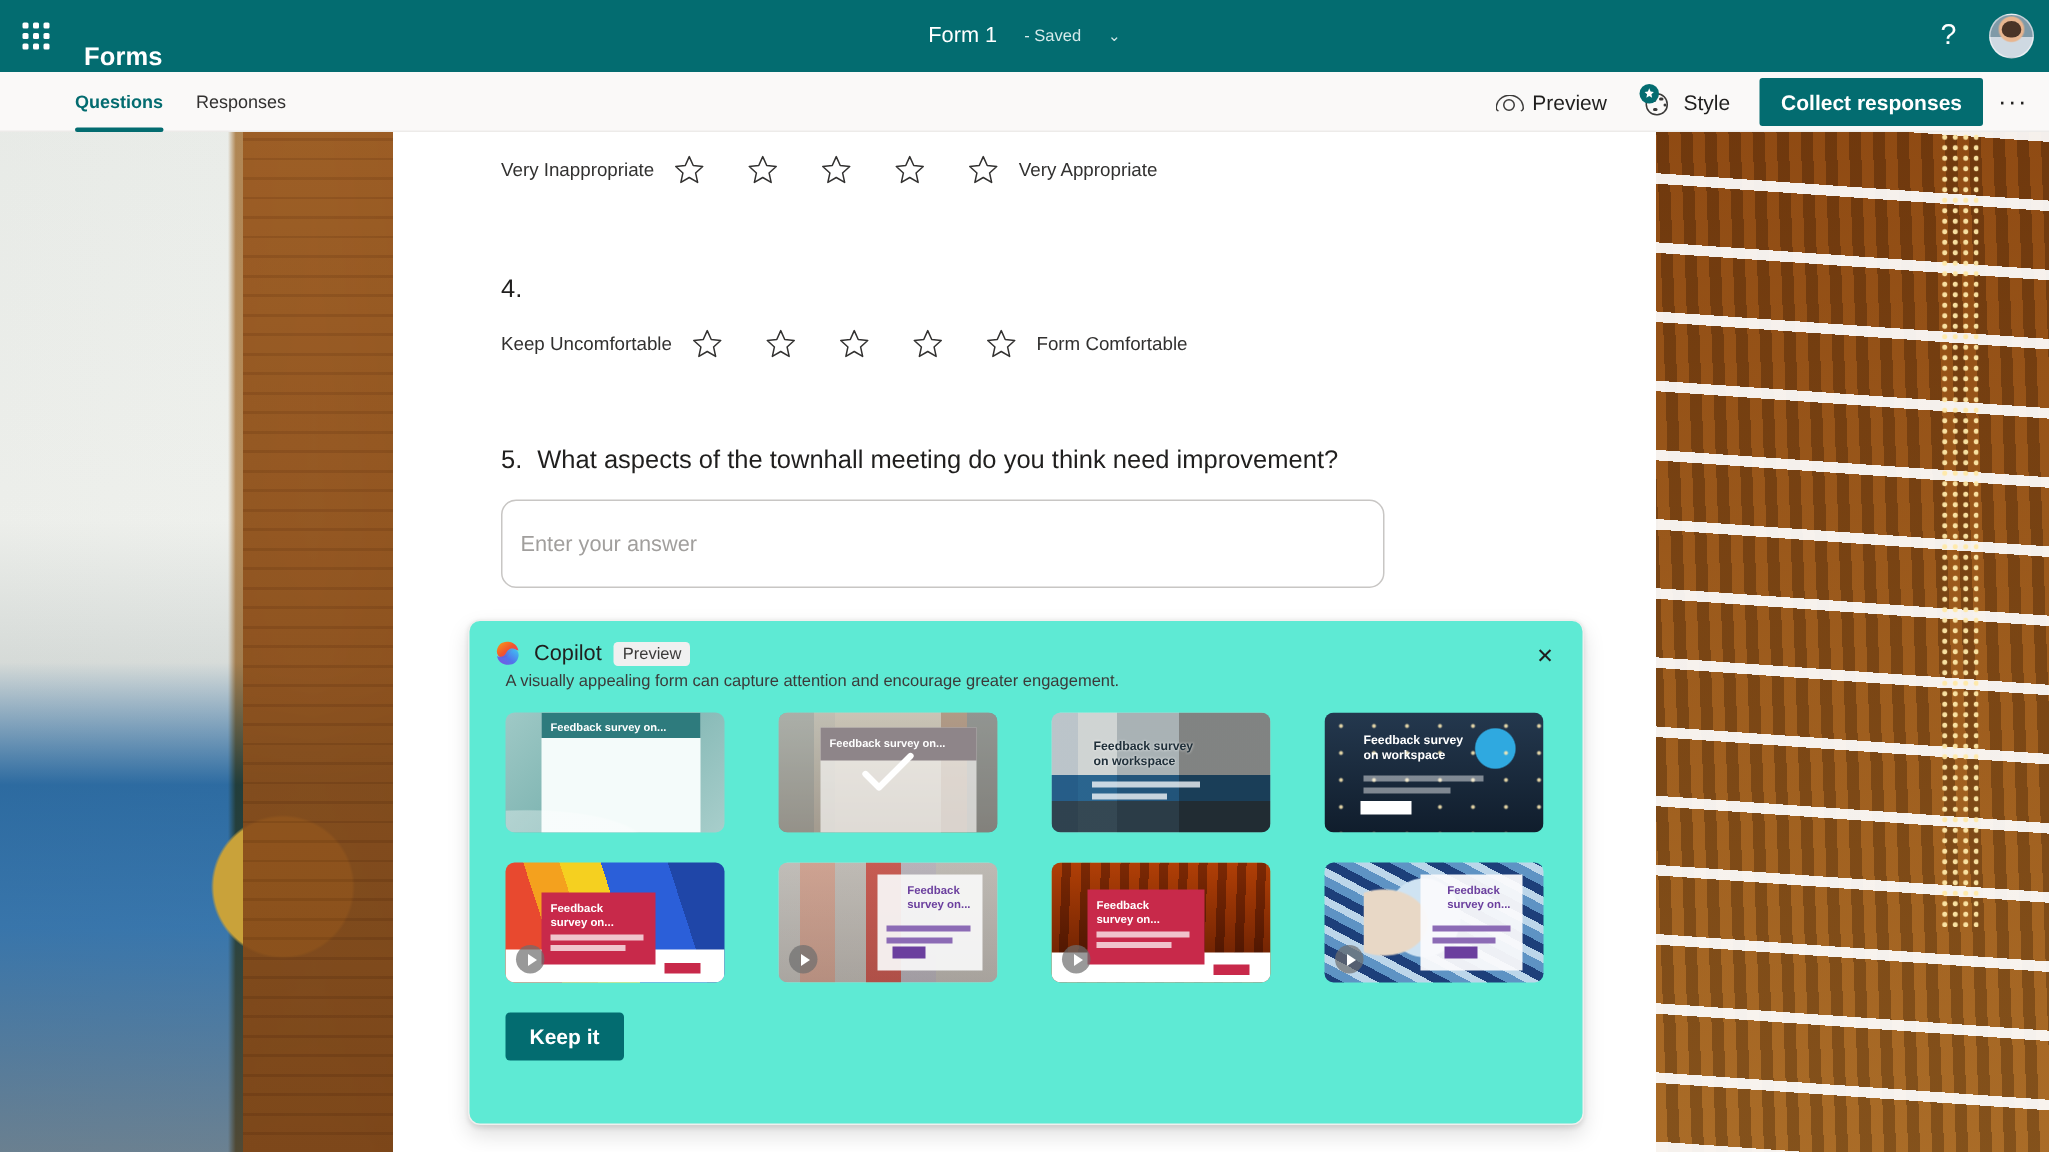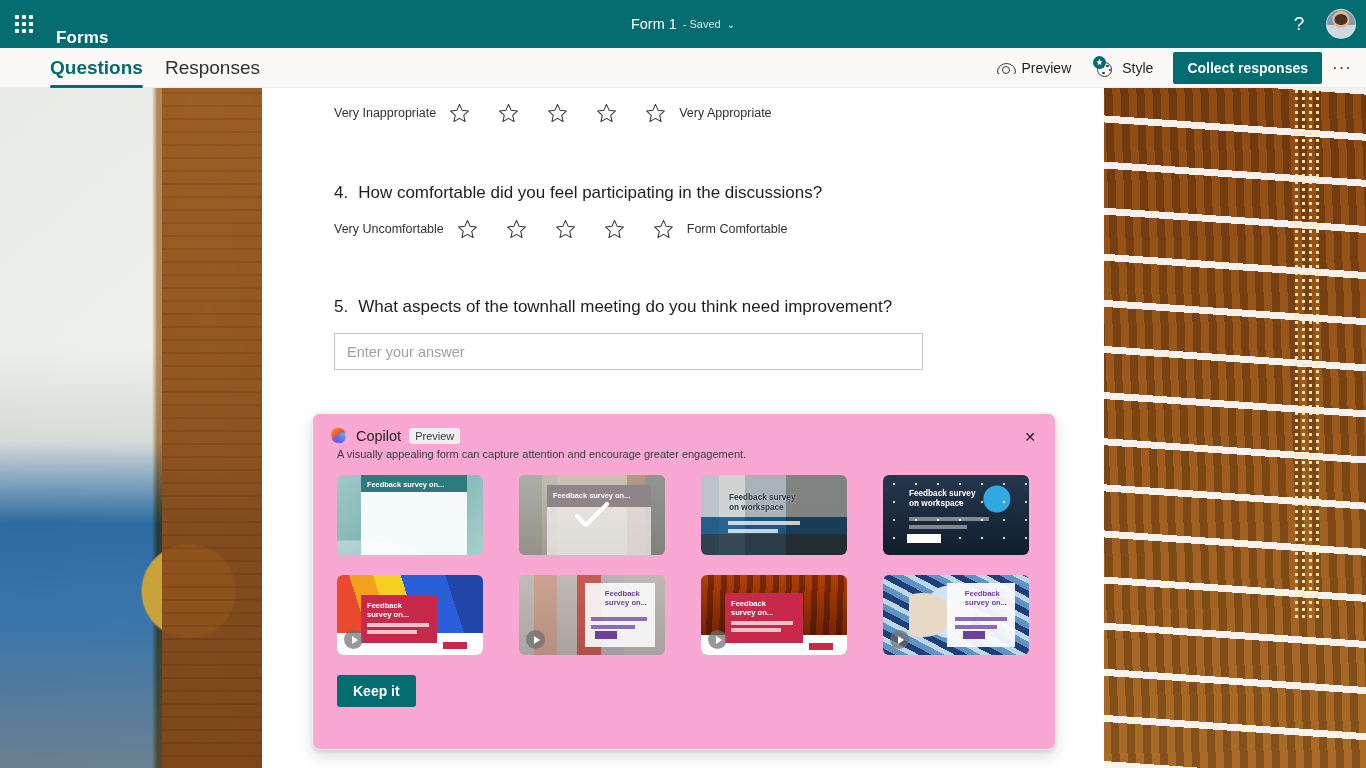--- a/index.html
+++ b/index.html
@@ -64,21 +64,21 @@
     width: 48px; height: 48px;
     display: flex; align-items: center; justify-content: center;
     cursor: pointer;
   }
   .waffle-grid { display: grid; grid-template-columns: repeat(3, 4px); gap: 3px; }
   .waffle-grid i { width: 4px; height: 4px; background: #fff; border-radius: 1px; display:block; }
   .app-name { color: #fff; font-size: 17px; font-weight: 700; margin-left: 8px; letter-spacing: .1px; }
   .title-center {
     position: absolute; left: 0; right: 0; top: 0; height: 48px;
     display: flex; align-items: center; justify-content: center;
-    gap: 6px; pointer-events: none;
+    gap: 18px; pointer-events: none;
   }
   .title-center > * { pointer-events: auto; }
   .form-title { color: #fff; font-size: 14.5px; }
   .saved-text { color: #d6eaea; font-size: 11px; }
   .chev { color: #d6eaea; font-size: 10px; }
   .topbar-right {
     position: absolute; right: 10px; top: 0; height: 48px;
     display: flex; align-items: center; gap: 12px;
   }
   .help-btn {
@@ -101,21 +101,21 @@
   
   .cmdbar {
     position: absolute; top: 48px; left: 0; right: 0; height: 40px;
     background: #faf9f8;
     display: flex; align-items: center;
     z-index: 40;
     border-bottom: 1px solid #edebe9;
   }
   .tabs { display: flex; align-items: center; height: 40px; margin-left: 50px; gap: 22px; }
   .tab {
-    font-size: 19px; color: #323130; height: 40px; line-height: 40px;
+    font-size: 12px; color: #323130; height: 40px; line-height: 40px;
     cursor: pointer; position: relative;
   }
   .tab.active { color: #036c70; font-weight: 700; }
   .tab.active::after {
     content: ""; position: absolute; left: 0; right: 0; bottom: 0;
     height: 2.5px; background: #036c70; border-radius: 2px;
   }
   .cmd-right {
     position: absolute; right: 8px; top: 0; height: 40px;
     display: flex; align-items: center; gap: 4px;
@@ -177,31 +177,31 @@
   .stars { display: flex; align-items: center; gap: 26px; margin: 0 12px; }
   .star { width: 23px; height: 22px; display: block; }
 
   .q-title {
     font-size: 17px; color: #201f1e; display: flex; gap: 10px;
     line-height: 1.3; align-items: baseline;
   }
   .q-num { font-size: 17px; color: #201f1e; }
 
   .answer-input {
-    margin-top: 15px; width: 589px; height: 37px;
-    border: 1px solid #c8c6c4; border-radius: 0;
+    margin-top: 15px; width: 589px; height: 59px;
+    border: 1px solid #c8c6c4; border-radius: 10px;
     background: #fff; font-size: 14.5px; color: #605e5c;
     padding: 0 12px; font-family: "Liberation Sans", sans-serif; outline: none;
   }
   .answer-input::placeholder { color: #a19f9d; }
 
   
   .copilot-panel {
     position: absolute; left: 312px; top: 413px; width: 744px; height: 337px;
-    background: #f9a8d4; border-radius: 8px;
+    background: #5eead4; border-radius: 8px;
     box-shadow: 0 1.6px 3.6px rgba(0,0,0,.10), 0 6.4px 14.4px rgba(0,0,0,.13);
     z-index: 30;
     border: 1px solid #f0efee;
   }
   .cp-head {
     display: flex; align-items: center; gap: 8px;
     padding: 12px 14px 0 16px; position: relative;
   }
   .cp-logo { width: 19px; height: 19px; display: block; }
   .cp-name { font-size: 14.5px; color: #201f1e; }
@@ -440,24 +440,23 @@
               <polygon points="12,2.6 14.9,9.1 21.8,9.8 16.6,14.5 18.1,21.4 12,17.8 5.9,21.4 7.4,14.5 2.2,9.8 9.1,9.1" fill="none" stroke="#323130" stroke-width="1.1" stroke-linejoin="round"></polygon>
             </svg>
         </span>
         <span class="rating-label">Very Appropriate</span>
       </div>
     </div>
 
     <div class="q-block" style="margin-top:58px;">
       <div class="q-title">
         <span class="q-num">4.</span>
-        <span>How comfortable did you feel participating in the discussions?</span>
       </div>
       <div class="rating-row">
-        <span class="rating-label">Very Uncomfortable</span>
+        <span class="rating-label">Keep Uncomfortable</span>
         <span class="stars">
           <svg class="star" viewBox="0 0 24 24">
               <polygon points="12,2.6 14.9,9.1 21.8,9.8 16.6,14.5 18.1,21.4 12,17.8 5.9,21.4 7.4,14.5 2.2,9.8 9.1,9.1" fill="none" stroke="#323130" stroke-width="1.1" stroke-linejoin="round"></polygon>
             </svg>
           <svg class="star" viewBox="0 0 24 24">
               <polygon points="12,2.6 14.9,9.1 21.8,9.8 16.6,14.5 18.1,21.4 12,17.8 5.9,21.4 7.4,14.5 2.2,9.8 9.1,9.1" fill="none" stroke="#323130" stroke-width="1.1" stroke-linejoin="round"></polygon>
             </svg>
           <svg class="star" viewBox="0 0 24 24">
               <polygon points="12,2.6 14.9,9.1 21.8,9.8 16.6,14.5 18.1,21.4 12,17.8 5.9,21.4 7.4,14.5 2.2,9.8 9.1,9.1" fill="none" stroke="#323130" stroke-width="1.1" stroke-linejoin="round"></polygon>
             </svg>

